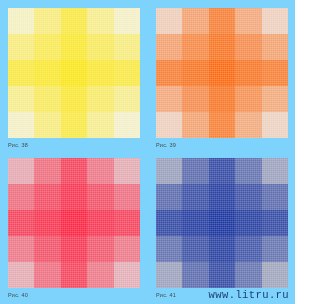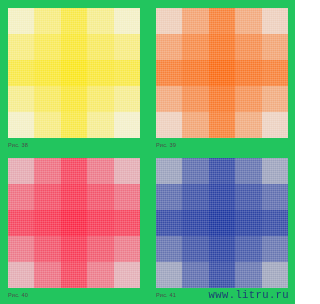--- a/index.html
+++ b/index.html
@@ -7,21 +7,21 @@
   body{
     width:295px;height:304px;
     background:#ffffff;
     font-family:"Liberation Sans", sans-serif;
     overflow:hidden;
     position:relative;
   }
   #sheet{
     position:absolute;left:0;top:0;
     width:295px;height:304px;
-    background:#22c55e;
+    background:#7dd3fc;
   }
   .panel{position:absolute;}
   .swatch{
     position:absolute;left:0;top:0;
     display:grid;
     grid-template-columns:repeat(5,1fr);
     grid-template-rows:repeat(5,1fr);
     width:132px;height:130px;
     overflow:hidden;
   }

